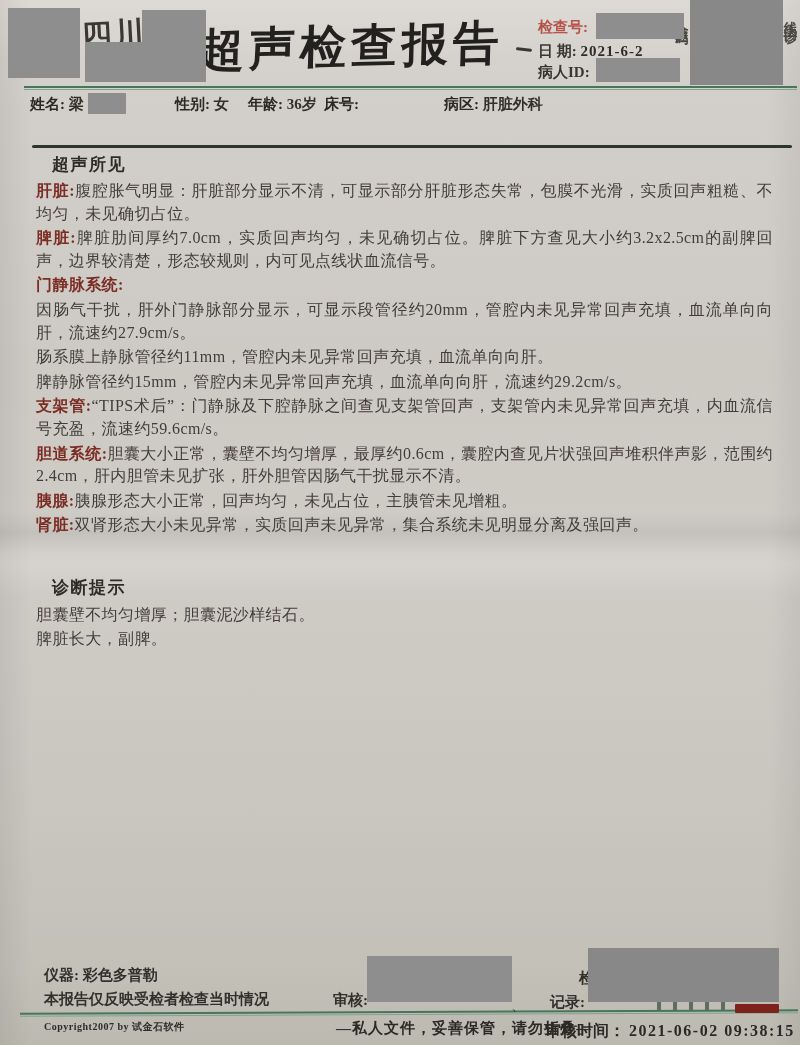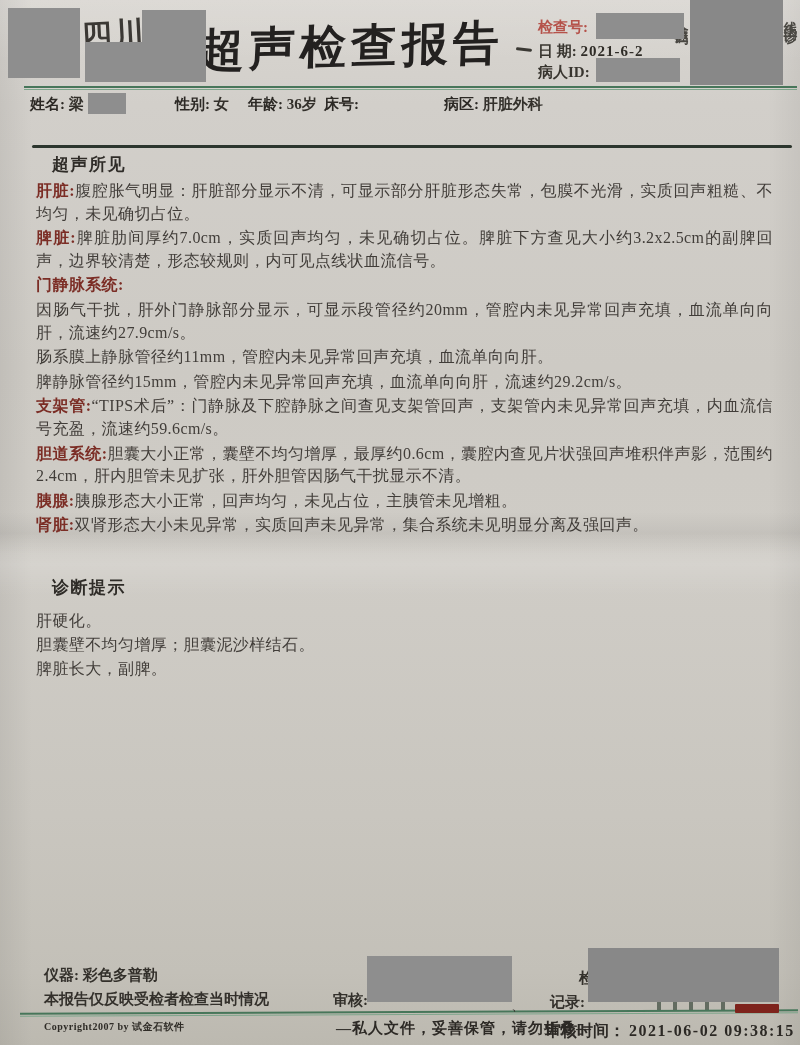--- a/index.html
+++ b/index.html
@@ -127,21 +127,20 @@
     <p class="para"><span class="slabel"></span><span>肠系膜上静脉管径约11mm，管腔内未见异常回声充填，血流单向向肝。</span></p>
     <p class="para"><span class="slabel"></span><span>脾静脉管径约15mm，管腔内未见异常回声充填，血流单向向肝，流速约29.2cm/s。</span></p>
     <p class="para"><span class="slabel">支架管:</span><span>“TIPS术后”：门静脉及下腔静脉之间查见支架管回声，支架管内未见异常回声充填，内血流信号充盈，流速约59.6cm/s。</span></p>
     <p class="para"><span class="slabel">胆道系统:</span><span>胆囊大小正常，囊壁不均匀增厚，最厚约0.6cm，囊腔内查见片状强回声堆积伴声影，范围约2.4cm，肝内胆管未见扩张，肝外胆管因肠气干扰显示不清。</span></p>
     <p class="para"><span class="slabel">胰腺:</span><span>胰腺形态大小正常，回声均匀，未见占位，主胰管未见增粗。</span></p>
     <p class="para"><span class="slabel">肾脏:</span><span>双肾形态大小未见异常，实质回声未见异常，集合系统未见明显分离及强回声。</span></p>
   </div>
 
   <div class="abs diagnosis">
     <p class="sec-heading">诊断提示</p>
-    <p class="diag-line diag-first">肝硬化。</p>
     <p class="diag-line">胆囊壁不均匀增厚；胆囊泥沙样结石。</p>
     <p class="diag-line">脾脏长大，副脾。</p>
   </div>
 
   <div class="abs ftxt" style="left:44px;top:966px;">
     <span>仪器:</span>
     <span>彩色多普勒</span>
   </div>
   <div class="abs ftxt" style="left:44px;top:990px;">本报告仅反映受检者检查当时情况</div>
 

